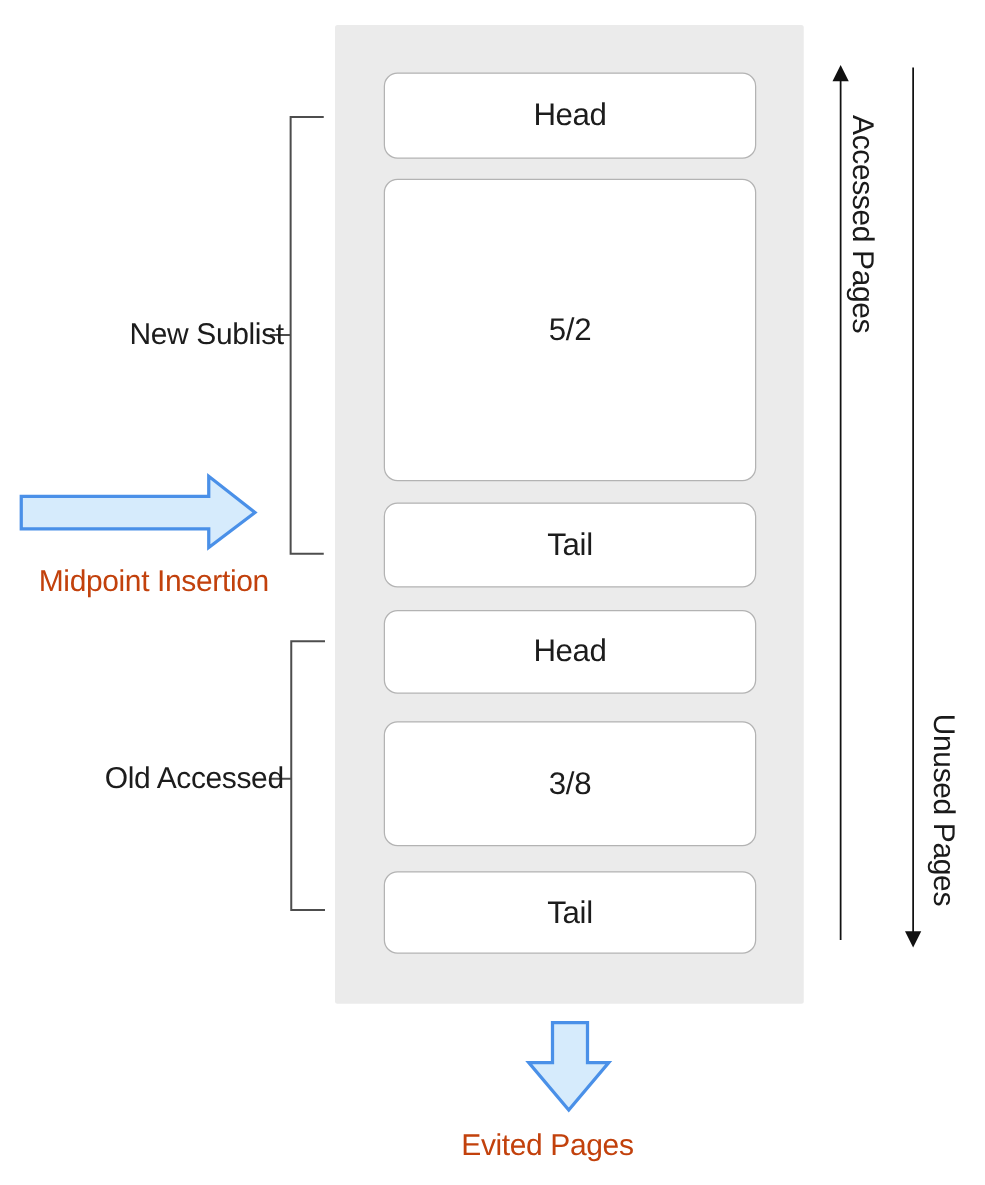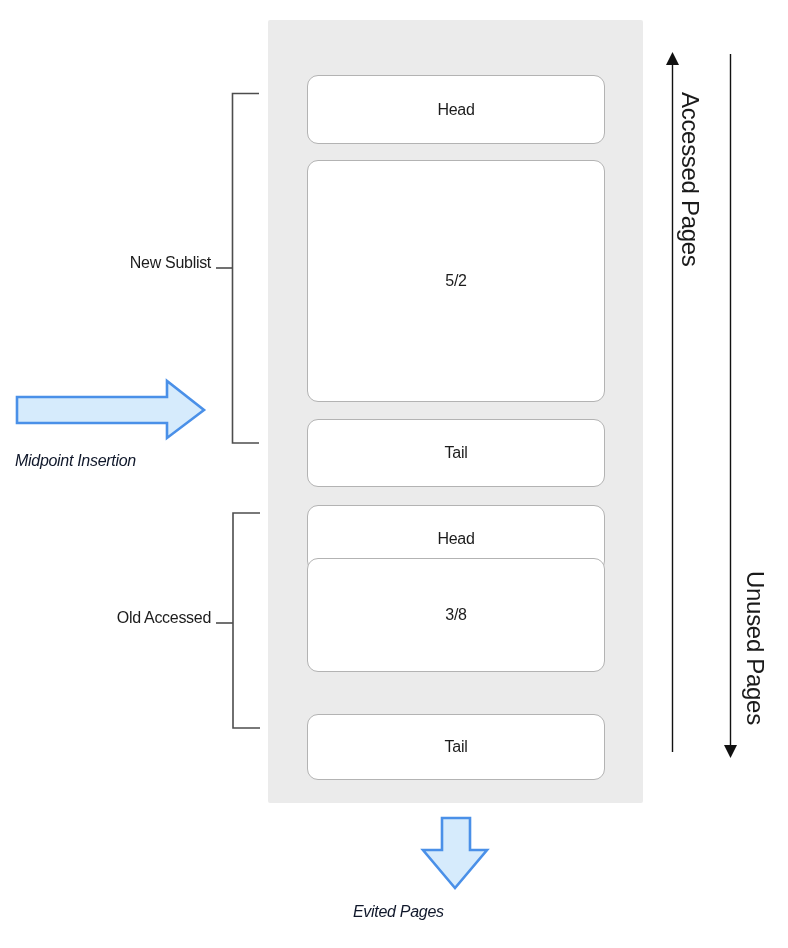--- a/index.html
+++ b/index.html
@@ -10,25 +10,25 @@
   }
   .overlay{position:absolute;left:0;top:0;pointer-events:none;}
   .pool{
     position:absolute;left:268px;top:20px;width:375px;height:783px;
     background:#ebebeb;border-radius:2px;
   }
   .box{
     position:absolute;left:39px;width:298px;background:#ffffff;
     border:1.6px solid #b3b3b3;border-radius:11px;box-sizing:border-box;
     display:flex;align-items:center;justify-content:center;
-    font-size:16px;color:#1c1c1c;margin-top:17px;
+    font-size:25px;color:#1c1c1c;
   }
-  .label{position:absolute;font-size:16px;line-height:1.15;white-space:nowrap;}
+  .label{position:absolute;font-size:24px;line-height:1.15;white-space:nowrap;margin-left:16px;}
   .right-align{left:0;width:211px;text-align:right;}
-  .blue{color:#0f172a;font-style:italic;}
+  .blue{color:#c2410c;}
   .center{text-align:left;white-space:nowrap;}
   .vlabel{
     position:absolute;font-size:24px;line-height:1.15;color:#1a1a1a;
     writing-mode:vertical-rl;text-orientation:mixed;white-space:nowrap;
   }
 </style>
 </head>
 <body>
 
 <div class="canvas">
@@ -70,21 +70,21 @@
     </div>
     <div class="box" style="top:123px;height:242px">
       <span>5/2</span>
     </div>
     <div class="box" style="top:382px;height:68px">
       <span>Tail</span>
     </div>
     <div class="box" style="top:468px;height:67px">
       <span>Head</span>
     </div>
-    <div class="box" style="top:521px;height:114px">
+    <div class="box" style="top:557px;height:100px">
       <span>3/8</span>
     </div>
     <div class="box" style="top:677px;height:66px">
       <span>Tail</span>
     </div>
   </div>
 
   <div class="label right-align" style="top:254px">New Sublist</div>
   <div class="label right-align" style="top:609px">Old Accessed</div>
 

